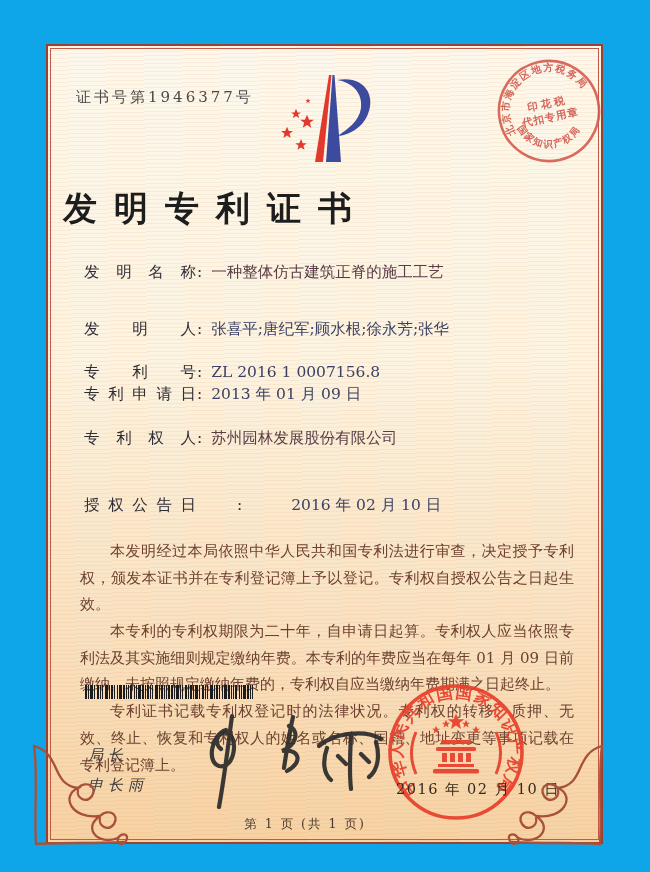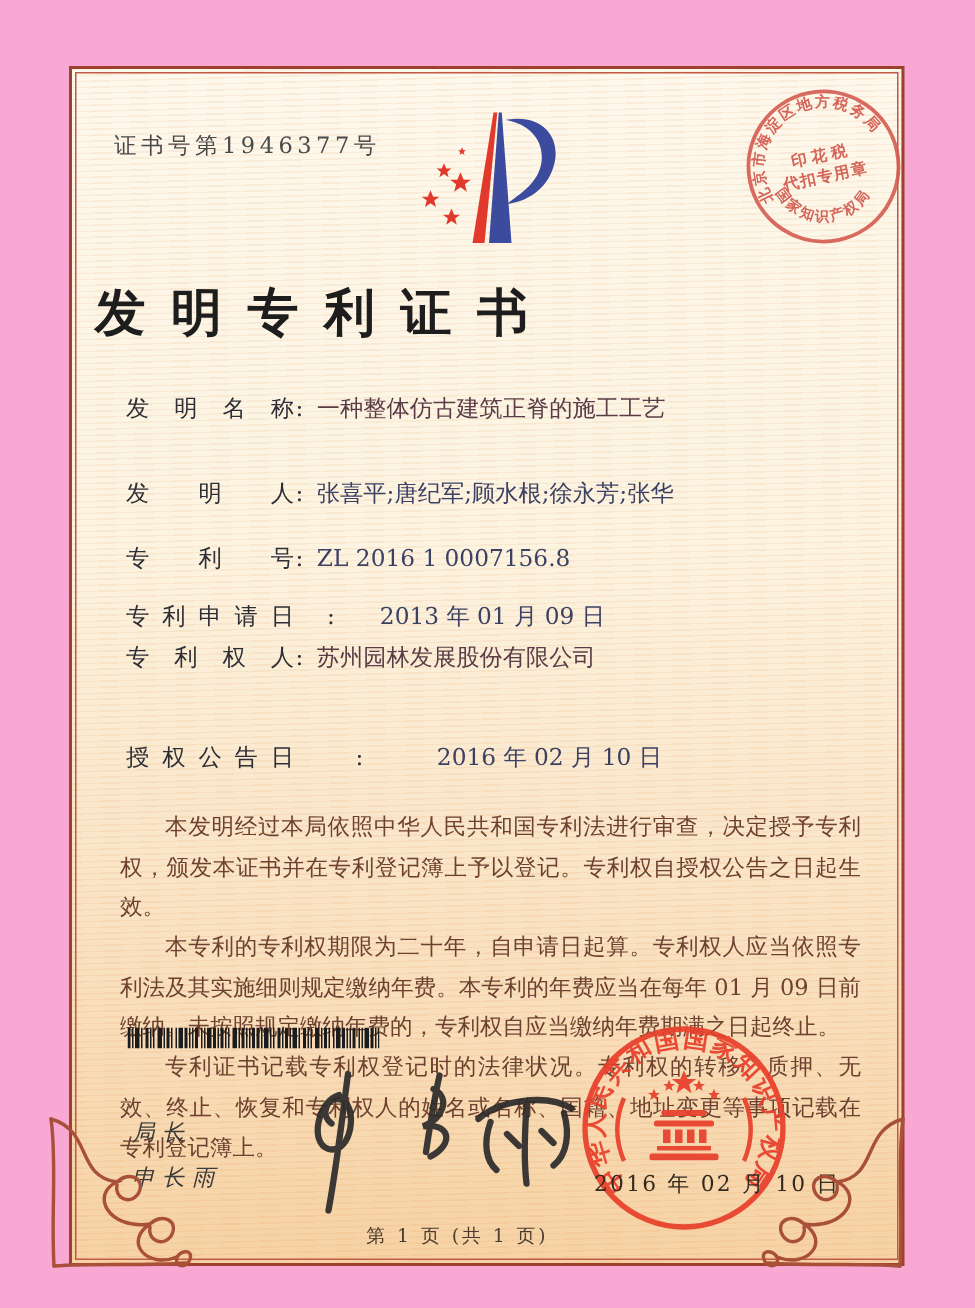--- a/index.html
+++ b/index.html
@@ -1,19 +1,19 @@
 <!DOCTYPE html>
 <html><head>
 <meta charset="utf-8">
 <style>
   html,body{margin:0;padding:0;}
   .page{
     position:relative;
     width:650px;height:872px;
-    background:#f9a8d4;
+    background:#0ea5e9;
     overflow:hidden;
     font-family:"DejaVu Serif","Liberation Serif",serif;
   }
   
   .frame{
     position:absolute;left:46px;top:44px;width:557px;height:800px;
     border:2px solid #9e402e;
     box-sizing:border-box;
     z-index:1;
   }
@@ -37,21 +37,21 @@
   .title{
     position:absolute;left:46px;top:186px;width:557px;
     text-align:left;font-size:34px;font-weight:700;color:#1d1d1d;
     letter-spacing:17px;padding-left:17px;box-sizing:border-box;z-index:3;
   }
   .rows{position:absolute;left:84px;top:0;z-index:3;width:480px;}
   .row{position:absolute;left:0;display:flex;align-items:baseline;font-size:15.5px;}
   .row-label{display:inline-block;width:112px;text-align:justify;text-align-last:justify;color:#2d2d36;}
   .row-colon{color:#2d2d36;margin-left:1px;}
   .row-value{margin-left:9px;color:#3c4163;white-space:nowrap;text-align:right;}
-  .r0{top:262px;} .r1{top:319px;} .r2{top:362px;} .r3{top:401px;gap:21px;} .r4{top:428px;} .r5{top:495px;gap:40px;}
+  .r0{top:262px;} .r1{top:319px;} .r2{top:362px;} .r3{top:384px;} .r4{top:428px;} .r5{top:495px;gap:40px;}
   .body-text{
     position:absolute;left:80px;top:522px;width:494px;z-index:3;
     font-size:15px;line-height:1.78;color:#6d4030;text-align:justify;margin-top:16px;
   }
   .body-text p{margin:0;text-indent:2em;}
   .barcode{position:absolute;left:85px;top:685px;z-index:3;}
   .director{position:absolute;left:88px;top:740px;z-index:3;
     font-family:"DejaVu Sans","Liberation Sans",sans-serif;
     font-size:15px;color:#3a3a3a;letter-spacing:5px;line-height:2.0;font-style:italic;}
   .signature{position:absolute;left:192px;top:710px;z-index:4;}

